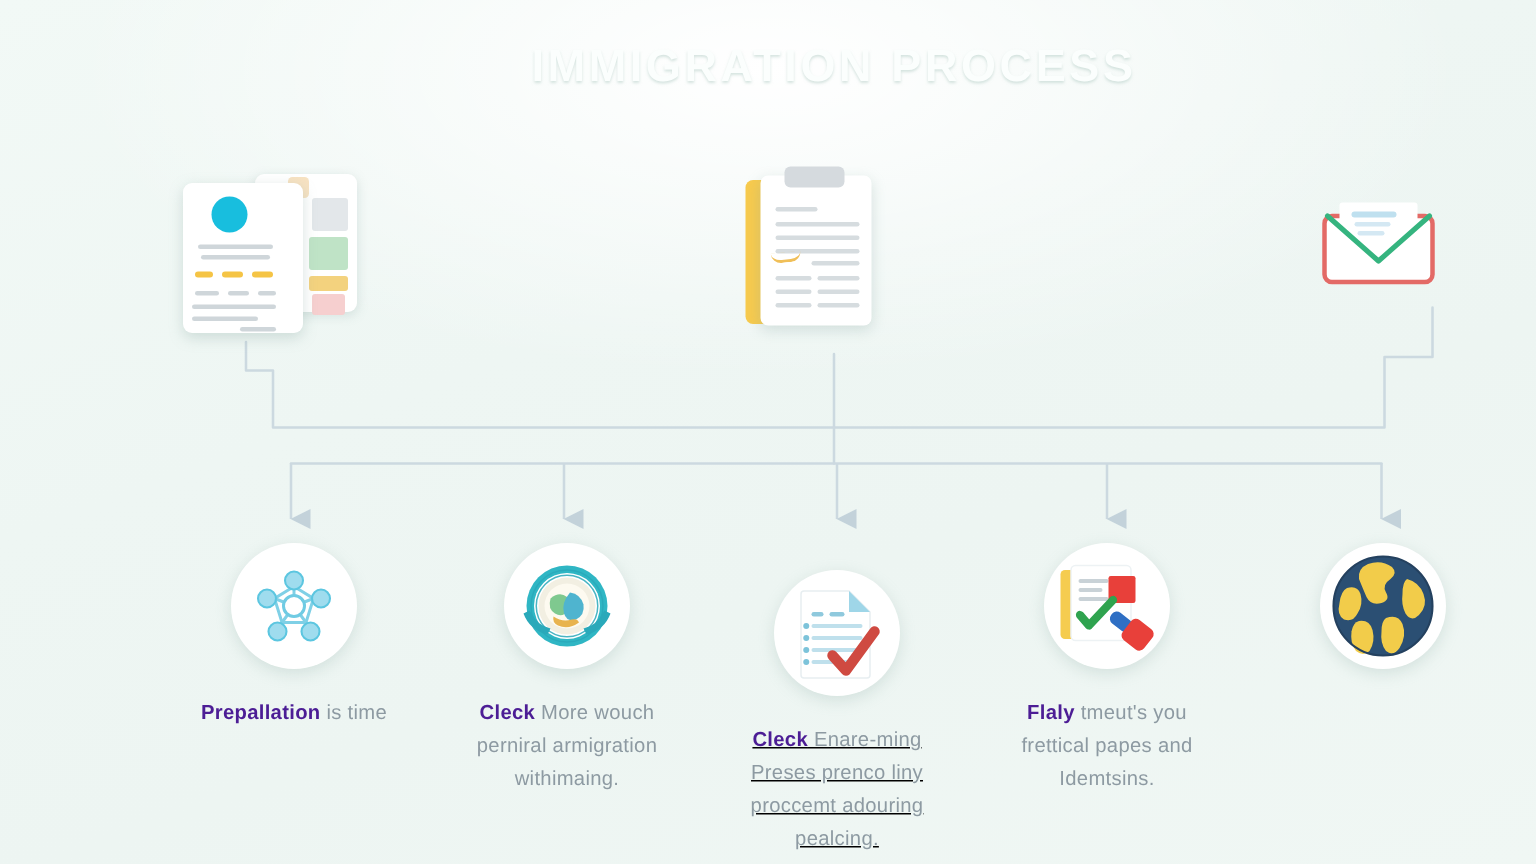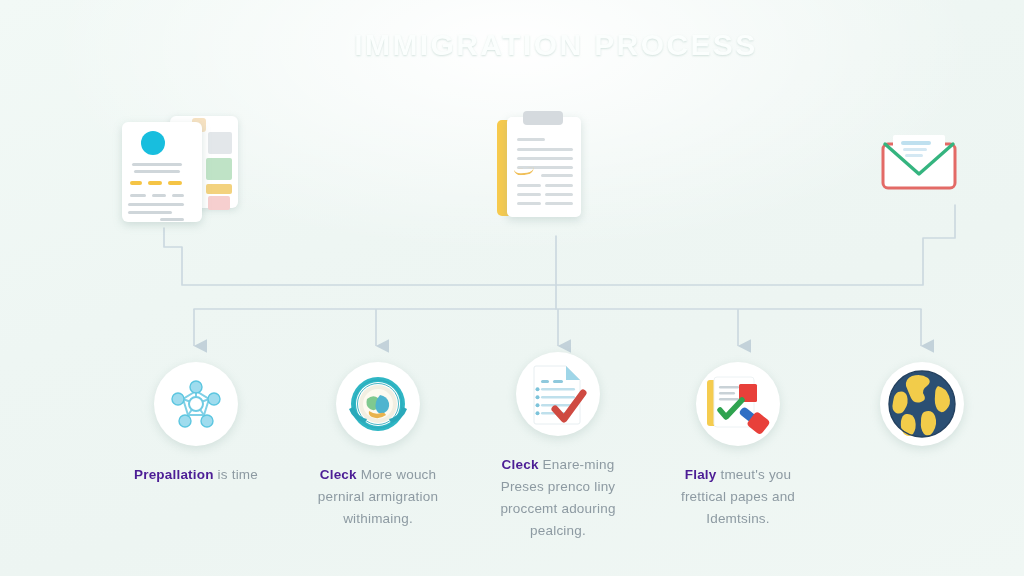--- a/index.html
+++ b/index.html
@@ -129,21 +129,21 @@
   .envelope { position: relative; width: 80px; height: 58px; }
 
   
   .step {
     position: absolute;
     width: 180px;
     text-align: center;
   }
   #step-0 { left: 62px;  top: 362px; }
   #step-1 { left: 244px; top: 362px; }
-  #step-2 { left: 424px; top: 352px; }
+  #step-2 { left: 424px; top: 380px; text-decoration: underline; }
   #step-3 { left: 604px; top: 362px; }
   #step-4 { left: 788px; top: 362px; }
 
   .step-circle {
     width: 84px; height: 84px;
     margin: 0 auto;
     border-radius: 50%;
     background: #ffffff;
     box-shadow: 0 3px 10px rgba(150,178,172,0.30);
     display: flex;

